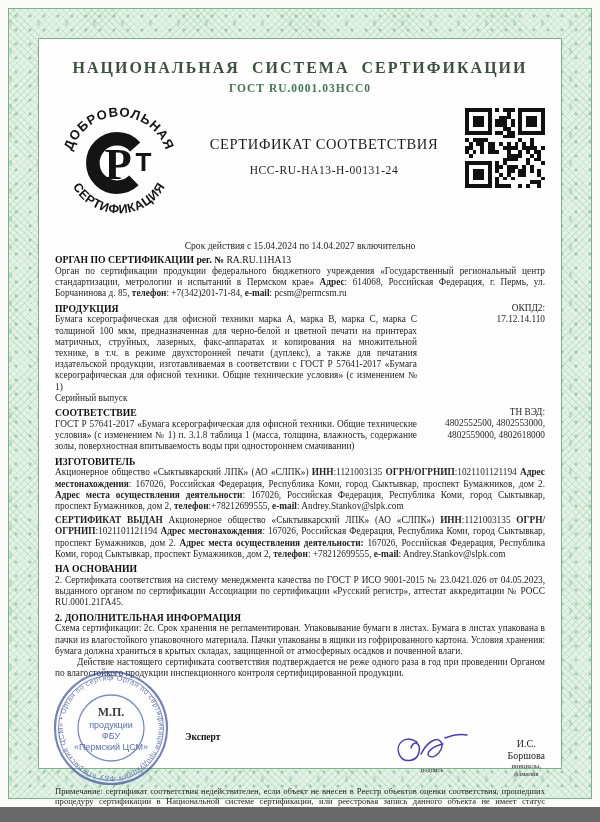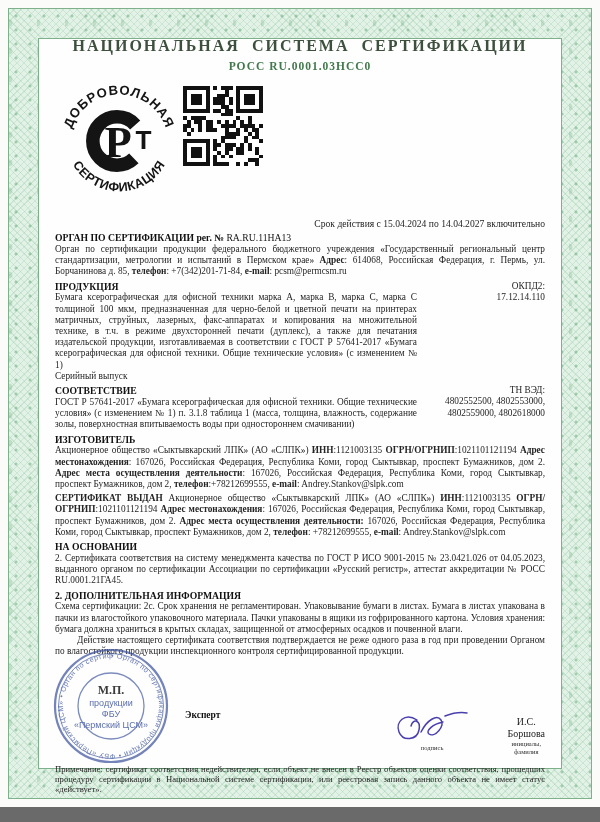--- a/index.html
+++ b/index.html
@@ -27,35 +27,35 @@
   .frame-inner{
     position:absolute;left:29px;top:29px;right:29px;bottom:29px;
     background:#fdfefd;border:1px solid #7fb08c;
   }
   .content{
     position:absolute;left:38px;top:36px;width:524px;height:732px;
     padding:0 17px;box-sizing:border-box;color:#242424;
     font-size:9.3px;line-height:1.21;
   }
   .sys-title{
-    text-align:center;
+    text-align:center;margin-top:22px;
     font-size:16px;font-weight:bold;letter-spacing:2px;
     color:#3d4f3d;word-spacing:6px;
   }
   .ross-num{
     text-align:center;margin-top:5px;
     font-size:11.5px;font-weight:bold;letter-spacing:1px;color:#43794d;
   }
   .head-row{display:flex;margin-top:4px;align-items:flex-start;}
   .logo-wrap{width:128px;flex:0 0 128px;}
   .head-center{flex:1;text-align:center;padding-top:36px;}
   .cert-title{font-size:14.5px;letter-spacing:.6px;color:#1c1c1c;}
   .cert-num{font-size:11.5px;margin-top:10px;letter-spacing:.6px;color:#1c1c1c;}
   .qr-wrap{width:80px;flex:0 0 80px;padding-top:8px;}
-  .validity{text-align:right;font-size:9.6px;margin-top:10px;color:#1e1e1e;}
+  .validity{text-align:center;font-size:9.6px;margin-top:10px;color:#1e1e1e;}
   .sec{margin-top:3px;}
   .sec-h{font-weight:bold;font-size:9.7px;color:#111;}
   .sec-h .reg-val{font-weight:normal;}
   .just{text-align:justify;}
   .cols{display:flex;}
   .cols .main{flex:1;}
   .cols .side{width:128px;flex:0 0 128px;text-align:right;padding-left:8px;box-sizing:border-box;}
   .b{font-weight:bold;}
   .indent{text-indent:22px;}
   
@@ -79,39 +79,43 @@
 <body>
 
 <div class="paper">
   <div class="frame">
     <div class="frame-inner"></div>
   </div>
 
   <div class="content">
 
     <div class="sys-title">НАЦИОНАЛЬНАЯ СИСТЕМА СЕРТИФИКАЦИИ</div>
-    <div class="ross-num">РОСС RU.0001.03НСС0</div>
+    <div class="ross-num">ГОСТ RU.0001.03НСС0</div>
 
     <div class="head-row">
       <div class="logo-wrap">
         <svg width="128" height="126" viewBox="0 0 130 130">
           <defs>
             <path id="arcTop" d="M 14,68 A 51 51 0 0 1 116,68" fill="none"></path>
             <path id="arcBot" d="M 10,62 A 55 55 0 0 0 120,62" fill="none"></path>
           </defs>
           <text font-size="13.5" font-weight="bold" fill="#141414" letter-spacing="1">
             <textPath href="#arcTop" startOffset="50%" text-anchor="middle">ДОБРОВОЛЬНАЯ</textPath>
           </text>
           <text font-size="13" font-weight="bold" fill="#141414" letter-spacing="0.5">
             <textPath href="#arcBot" startOffset="50%" text-anchor="middle">СЕРТИФИКАЦИЯ</textPath>
           </text>
           <circle cx="63" cy="65" r="25" fill="none" stroke="#141414" stroke-width="14" stroke-dasharray="118 39" stroke-dashoffset="-20"></circle>
           <text x="50" y="81" font-size="46" font-weight="bold" fill="#141414" class="serifT">Р</text>
           <text x="82" y="73" font-size="27" font-weight="bold" fill="#141414">Т</text>
         </svg>
+      </div>
+      <div class="head-center">
+        <div class="cert-title">СЕРТИФИКАТ СООТВЕТСТВИЯ</div>
+        <div class="cert-num">НСС-RU-НА13-Н-00131-24</div>
       </div>
       <div class="qr-wrap">
         <svg id="qr" width="80" height="80" viewBox="0 0 21 21" shape-rendering="crispEdges">
             <rect x="8" y="0" width="1" height="1" fill="#111"></rect>
             <rect x="10" y="0" width="1" height="1" fill="#111"></rect>
             <rect x="11" y="0" width="1" height="1" fill="#111"></rect>
             <rect x="12" y="0" width="1" height="1" fill="#111"></rect>
             <rect x="11" y="1" width="1" height="1" fill="#111"></rect>
             <rect x="9" y="2" width="1" height="1" fill="#111"></rect>
             <rect x="10" y="2" width="1" height="1" fill="#111"></rect>

